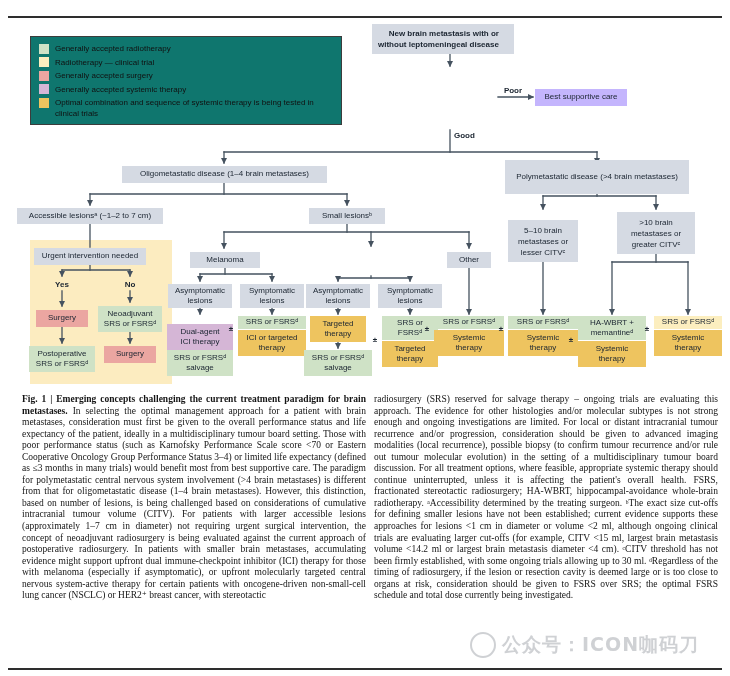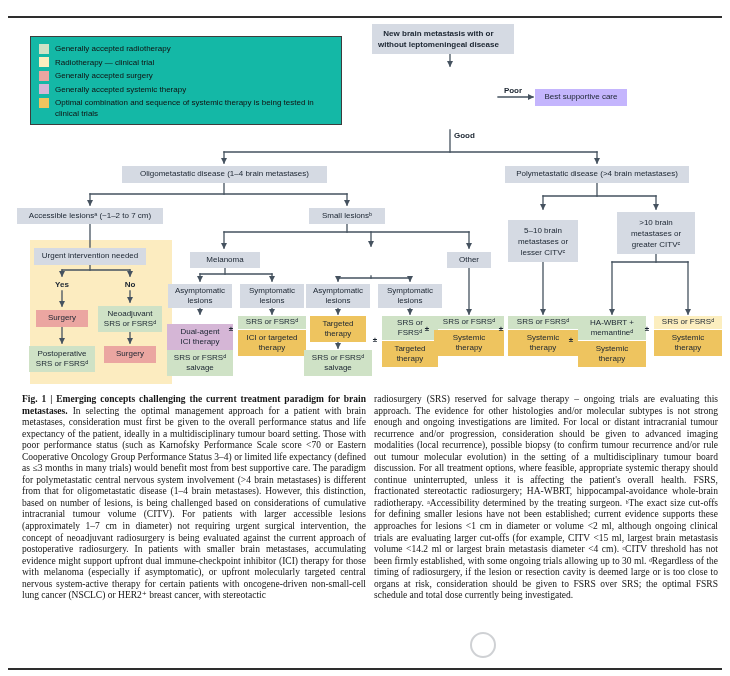--- a/index.html
+++ b/index.html
@@ -12,27 +12,27 @@
   .n{position:absolute;z-index:3;display:flex;align-items:center;justify-content:center;
      text-align:center;white-space:pre-line;font-size:8px;line-height:10.2px;color:#1a2430;
      padding:1px 2px;box-sizing:border-box;}
   .gray{background:#d5dae3;}
   .graylight{background:#c4b5fd;}
   .green{background:#cfe2c6;}
   .cream{background:#fceebf;}
   .pink{background:#eba6a1;}
   .purple{background:#d5b6d6;margin-top:8px;}
   .gold{background:#eec45f;}
-  .tl{text-align:center;justify-content:flex-start;}
+  .tl{text-align:right;justify-content:flex-start;}
   .bold{font-weight:bold;}
   .blkcol{flex-direction:column;align-items:flex-start;justify-content:center;}
   .line{display:block;}
   .elabel{position:absolute;z-index:4;font-size:8px;font-weight:600;color:#1a2430;text-align:center;}
   .legend{position:absolute;left:30px;top:36px;width:312px;z-index:3;border:1.4px solid #3c3c3c;
-          background:#14b8a6;padding:6px 8px 5px 8px;box-sizing:border-box;}
+          background:#0f766e;padding:6px 8px 5px 8px;box-sizing:border-box;}
   .litem{display:flex;align-items:flex-start;margin-bottom:2.6px;font-size:8px;line-height:11px;color:#111;}
   .chip{width:10px;height:10px;flex:0 0 10px;margin-right:6px;margin-top:0.5px;}
   .caption{position:absolute;top:394px;left:0;width:730px;z-index:3;
            font-family:"Liberation Serif","DejaVu Serif",serif;font-size:9.5px;line-height:11.55px;
            color:#141414;}
   .cap-col{position:absolute;top:0;width:344px;text-align:justify;}
   .cap-left{left:22px;}
   .cap-right{left:374px;}
   .watermark{position:absolute;left:470px;top:632px;z-index:5;display:flex;align-items:center;
              color:rgba(140,146,153,0.42);font-weight:bold;font-size:19px;letter-spacing:1px;
@@ -129,21 +129,21 @@
         <span class="chip" style="background: rgb(238, 196, 95);"></span>
         <span>Optimal combination and sequence of systemic therapy is being tested in clinical trials</span>
       </div>
     </div>
 
     <div class="n gray tl bold" style="left:372px;top:24px;width:142px;height:30px;line-height:11px;padding:2px 6px">New brain metastasis with or
 without leptomeningeal disease</div>
     <div class="n graylight" style="left:535px;top:89px;width:92px;height:17px">Best supportive care</div>
 
     <div class="n gray" style="left:122px;top:166px;width:205px;height:17px">Oligometastatic disease (1–4 brain metastases)</div>
-    <div class="n gray" style="left:505px;top:166px;width:184px;height:17px">Polymetastatic disease (&gt;4 brain metastases)</div>
+    <div class="n gray" style="left:505px;top:160px;width:184px;height:34px">Polymetastatic disease (&gt;4 brain metastases)</div>
 
     <div class="n gray" style="left:17px;top:208px;width:146px;height:16px">Accessible lesionsᵃ (~1–2 to 7 cm)</div>
     <div class="n gray" style="left:309px;top:208px;width:76px;height:16px">Small lesionsᵇ</div>
     <div class="n gray" style="left:508px;top:220px;width:70px;height:42px;line-height:11px">5–10 brain
 metastases or
 lesser CITVᶜ</div>
     <div class="n gray" style="left:617px;top:212px;width:78px;height:42px;line-height:11px">&gt;10 brain
 metastases or
 greater CITVᶜ</div>
 
@@ -215,16 +215,17 @@
     <div class="elabel" style="left:642px;top:324px;width:10px">±</div>
   </div>
 
   <div class="caption">
     <div class="cap-col cap-left"><span class="bold">Fig. 1 | Emerging concepts challenging the current treatment paradigm for brain metastases.</span><span> In selecting the optimal management approach for a patient with brain metastases, consideration must first be given to the overall performance status and life expectancy of the patient, ideally in a multidisciplinary tumour board setting. Those with poor performance status (such as Karnofsky Performance Scale score &lt;70 or Eastern Cooperative Oncology Group Performance Status 3–4) or limited life expectancy (defined as ≤3 months in many trials) would benefit most from best supportive care. The paradigm for polymetastatic central nervous system involvement (&gt;4 brain metastases) is different from that for oligometastatic disease (1–4 brain metastases). However, this distinction, based on number of lesions, is being challenged based on considerations of cumulative intracranial tumour volume (CITV). For patients with larger accessible lesions (approximately 1–7 cm in diameter) not requiring urgent surgical intervention, the concept of neoadjuvant radiosurgery is being evaluated against the current approach of postoperative radiosurgery. In patients with smaller brain metastases, accumulating evidence might support upfront dual immune-checkpoint inhibitor (ICI) therapy for those with melanoma (especially if asymptomatic), or upfront molecularly targeted central nervous system-active therapy for certain patients with oncogene-driven non-small-cell lung cancer (NSCLC) or HER2⁺ breast cancer, with stereotactic</span></div>
     <div class="cap-col cap-right"><span>radiosurgery (SRS) reserved for salvage therapy – ongoing trials are evaluating this approach. The evidence for other histologies and/or molecular subtypes is not strong enough and ongoing investigations are limited. For local or distant intracranial tumour recurrence and/or progression, consideration should be given to advanced imaging modalities (local recurrence), possible biopsy (to confirm tumour recurrence and/or rule out tumour molecular evolution) in the setting of a multidisciplinary tumour board discussion. For all treatment options, where feasible, appropriate systemic therapy should continue uninterrupted, unless it is affecting the patient's overall health. FSRS, fractionated stereotactic radiosurgery; HA-WBRT, hippocampal-avoidance whole-brain radiotherapy. ᵃAccessibility determined by the treating surgeon. ᵇThe exact size cut-offs for defining smaller lesions have not been established; current evidence supports these approaches for lesions &lt;1 cm in diameter or volume &lt;2 ml, although ongoing clinical trials are evaluating larger cut-offs (for example, CITV &lt;15 ml, largest brain metastasis volume &lt;14.2 ml or largest brain metastasis diameter &lt;4 cm). ᶜCITV threshold has not been firmly established, with some ongoing trials allowing up to 30 ml. ᵈRegardless of the timing of radiosurgery, if the lesion or resection cavity is deemed large or is too close to organs at risk, consideration should be given to FSRS over SRS; the optimal FSRS schedule and total dose currently being investigated.</span></div>
   </div>
 
   <div class="watermark">
     <span class="wm-ring"></span>
+    <span>公众号：ICON咖码刀</span>
   </div>
 
   <div class="rule" style="top:668px"></div>
 </div>
 
 </body></html>

